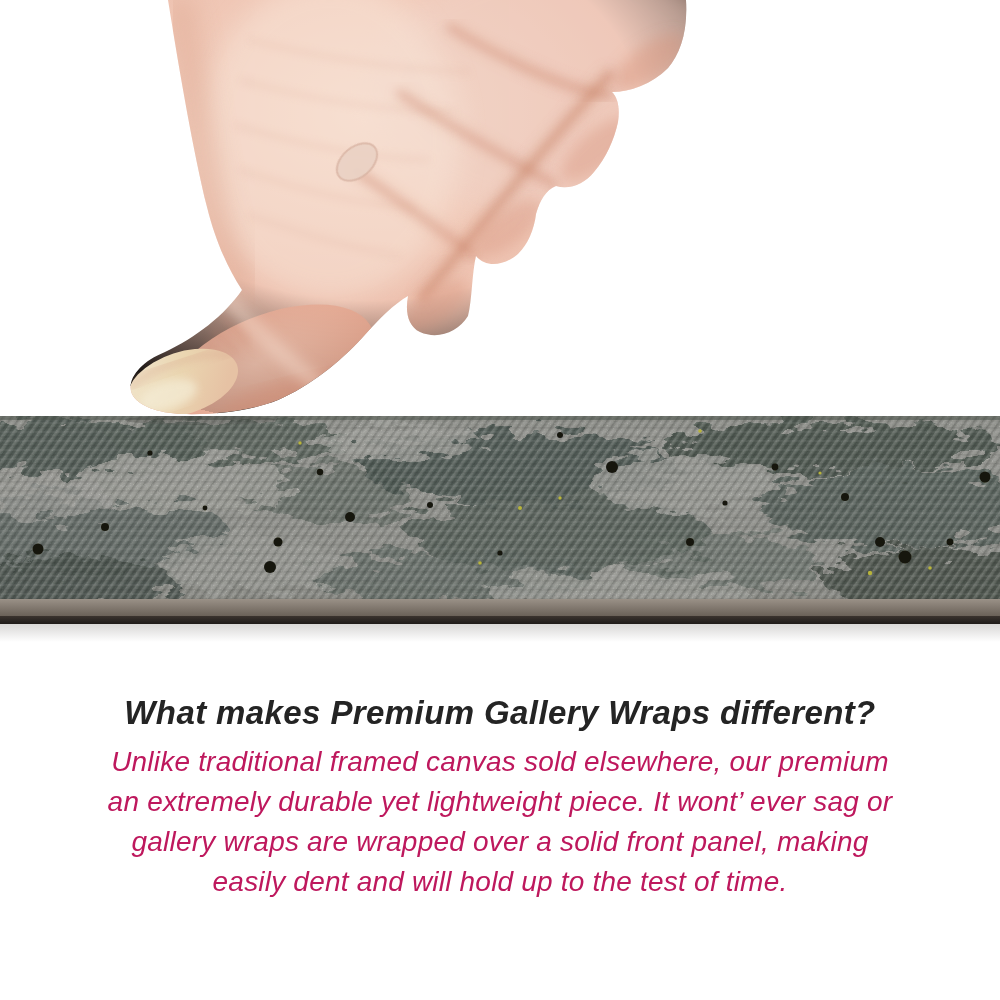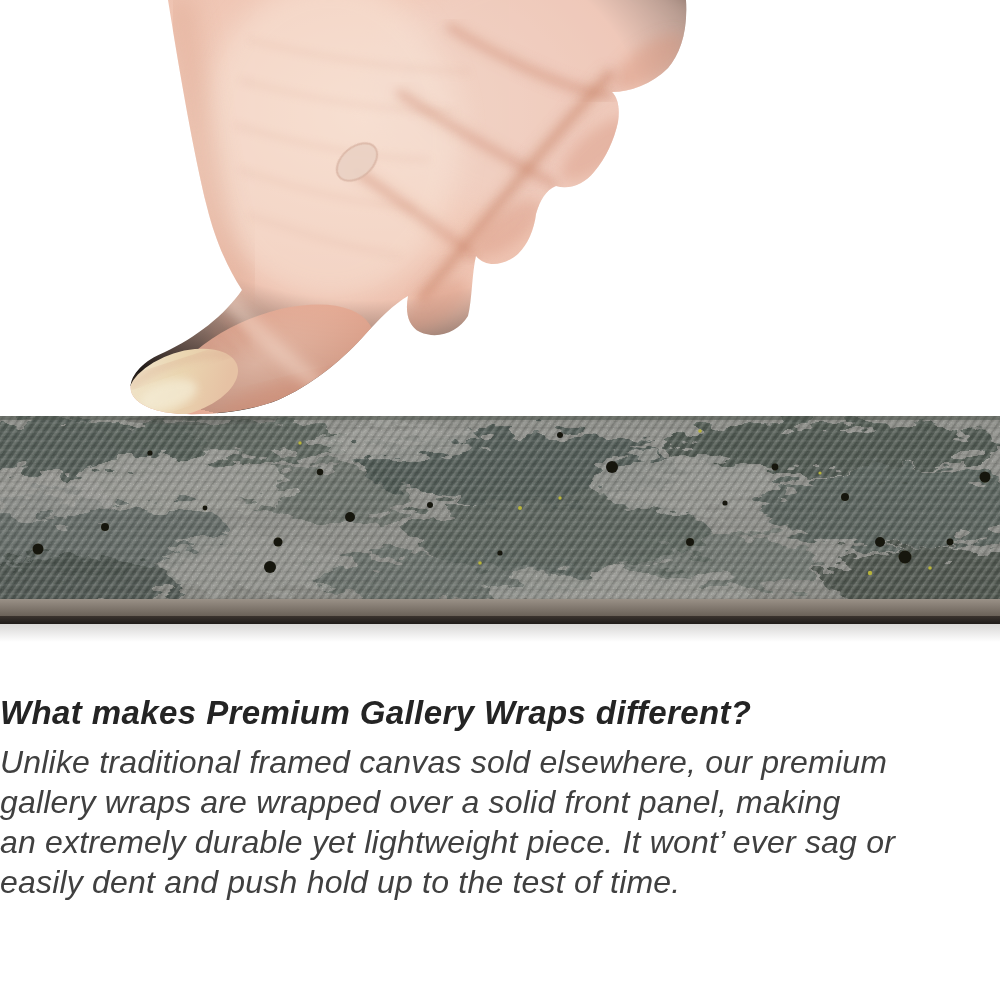--- a/index.html
+++ b/index.html
@@ -11,38 +11,38 @@
     font-family:"Liberation Sans", sans-serif;
   }
   .hand-photo{
     position:absolute;left:0;top:0;width:1000px;height:420px;
   }
   .canvas-strip{
     position:absolute;left:0;top:413px;width:1000px;height:235px;
   }
   .text-block{
     position:absolute;left:0;top:694px;width:1000px;
-    text-align:left;
+    text-align:center;
     color:#242424;
   }
   .headline{
     margin:0 0 10px 0;
     font-size:33px;
     font-weight:600;
     font-style:italic;
     letter-spacing:0.4px;
     color:#242424;
   }
   .body-line{
-    font-size:32px;
+    font-size:28px;
     font-style:italic;
     font-weight:400;
     line-height:40px;
     letter-spacing:0.2px;
-    color:#404040;
+    color:#be185d;
     white-space:nowrap;
   }
 </style>
 </head>
 <body>
 
 <div class="stage">
 
   <div class="hand-photo">
     <svg width="1000" height="420" viewBox="0 0 1000 420" xmlns="http://www.w3.org/2000/svg">
@@ -275,18 +275,18 @@
 
       <rect x="0" y="186" width="1000" height="17" fill="url(#gEdge)"></rect>
       <rect x="0" y="203" width="1000" height="8" fill="url(#gEdgeDark)"></rect>
       <rect x="0" y="211" width="1000" height="18" fill="url(#gShadow)"></rect>
     </svg>
   </div>
 
   <div class="text-block">
     <h1 class="headline">What makes Premium Gallery Wraps different?</h1>
     <div class="body-line">Unlike traditional framed canvas sold elsewhere, our premium</div>
+    <div class="body-line">an extremely durable yet lightweight piece. It wont’ ever sag or</div>
     <div class="body-line">gallery wraps are wrapped over a solid front panel, making</div>
-    <div class="body-line">an extremely durable yet lightweight piece. It wont’ ever sag or</div>
-    <div class="body-line">easily dent and push hold up to the test of time.</div>
+    <div class="body-line">easily dent and will hold up to the test of time.</div>
   </div>
 
 </div>
 
 </body></html>

